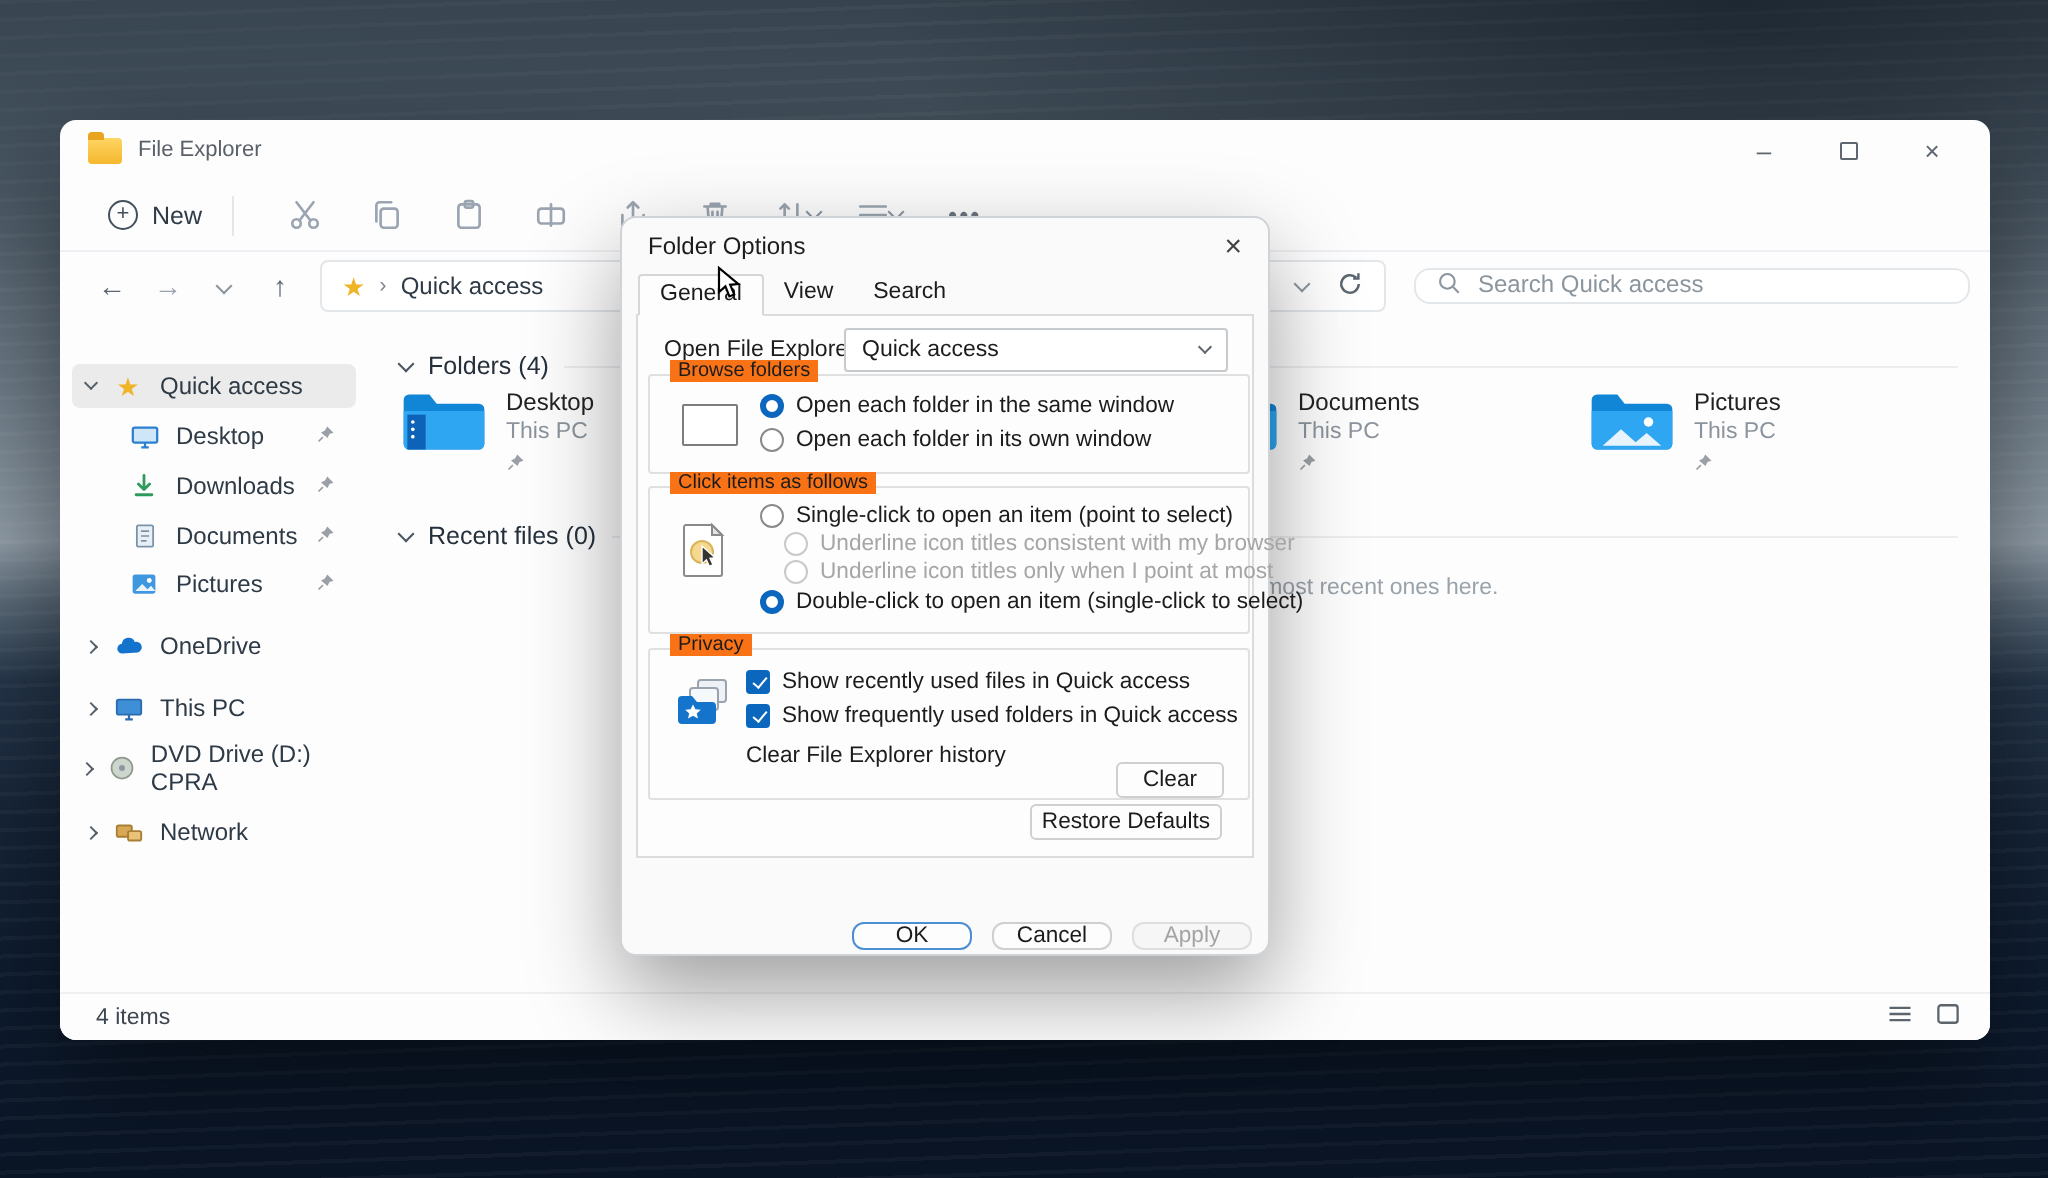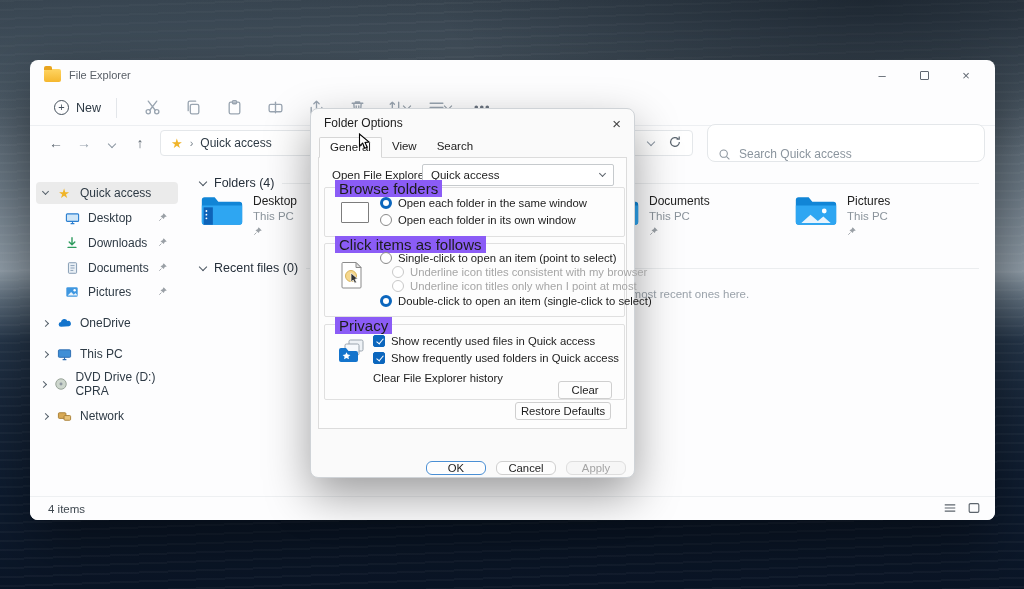--- a/index.html
+++ b/index.html
@@ -44,21 +44,21 @@
   .addressrow { height:34px; display:flex; align-items:center; padding:0 10px 0 12px; }
   .navico { width:28px; text-align:center; font-size:14px; color:#5c6670; }
   .navico.dim { color:#9aa4ae; }
   .navico.small { font-size:10px; }
   .crumbbox { width:533px; height:26px; margin-left:6px; border:1px solid #e4e7ea; border-radius:4px; background:#fff; display:flex; align-items:center; padding:0 10px; }
   .crumb-star { color:#f0b429; font-size:13px; margin-right:7px; }
   .crumb-sep { color:#7c868f; font-size:11px; margin-right:7px; }
   .crumb-label { color:#2e3a45; }
   .crumb-right { margin-left:auto; display:flex; align-items:center; gap:14px; }
   .refresh svg { stroke:#5c6670; fill:none; stroke-width:1.4; }
-  .searchbox { flex:1; height:38px; margin-left:14px; border:1px solid #e4e7ea; border-radius:8px; background:#fff; display:flex; align-items:flex-end; padding:0 10px; }
+  .searchbox { flex:1; height:18px; margin-left:14px; border:1px solid #e4e7ea; border-radius:8px; background:#fff; display:flex; align-items:flex-start; padding:0 10px; }
   .searchbox svg { stroke:#8b959e; fill:none; stroke-width:1.3; margin-right:8px; }
   .searchbox input { border:none; outline:none; flex:1; font-family:"Liberation Sans",sans-serif; font-size:12px; color:#333; }
   .searchbox input::placeholder { color:#8b959e; }
 
   .bodyarea { position:absolute; top:100px; left:0; right:0; bottom:24px; display:flex; }
 
   
   .sidebar { width:152px; position:relative; flex:none; }
   .side-row { position:absolute; left:6px; right:4px; height:22px; display:flex; align-items:center; border-radius:4px; font-size:12px; color:#2e3a45; }
   .side-row.sel { background:#ebebeb; }
@@ -94,21 +94,21 @@
   .tabs { display:flex; padding-left:8px; position:relative; }
   .tab { padding:3px 10px 4px; font-size:11.5px; color:#1c1c1c; }
   .tab.active { background:#fdfdfd; border:1px solid #d6d6d6; border-bottom:1px solid #fdfdfd; border-radius:2px 2px 0 0; margin-bottom:-1px; position:relative; z-index:2; }
   .tab-page { margin:0 7px; border:1px solid #dcdcdc; background:#fdfdfd; height:272px; position:relative; }
 
   .open-row { position:absolute; left:13px; top:11px; display:flex; align-items:center; }
   .dd { position:absolute; left:103px; top:6px; width:192px; height:22px; border:1px solid #c6cacd; border-radius:2px; background:#fff; display:flex; align-items:center; padding:0 8px; }
   .dd .chv { margin-left:auto; border-color:#5c646c; width:5px; height:5px; }
 
   .group { position:absolute; left:5px; width:301px; border:1px solid #e0e0e0; border-radius:2px; }
-  .group-legend { position:absolute; top:-8px; left:10px; background:#8b5cf6; padding:0 4px; font-size:15px; color:#1c1c1c; }
+  .group-legend { position:absolute; top:-8px; left:10px; background:#f97316; padding:0 4px; font-size:10px; color:#1c1c1c; }
   .g-row { position:absolute; display:flex; align-items:center; gap:6px; font-size:11.3px; white-space:nowrap; }
   .g-row.dim { color:#a6a6a6; }
 
   .radio { width:12px; height:12px; border-radius:50%; border:1px solid #8a8a8a; background:#fff; flex:none; }
   .radio.sel { border:3.5px solid #0b66bd; }
   .radio.dis { border-color:#c9c9c9; }
   .checkbox { width:12px; height:12px; border-radius:2px; background:#0b66bd; border:1px solid #0b66bd; position:relative; flex:none; }
   .checkbox::after { content:""; position:absolute; left:3.5px; top:1px; width:3px; height:6px; border:solid #fff; border-width:0 1.6px 1.6px 0; transform:rotate(40deg); }
 
   .browse-ico { position:absolute; left:16px; top:14px; width:28px; height:21px; background:#fff; border:1.4px solid #7d7d7d; border-radius:1px; }

